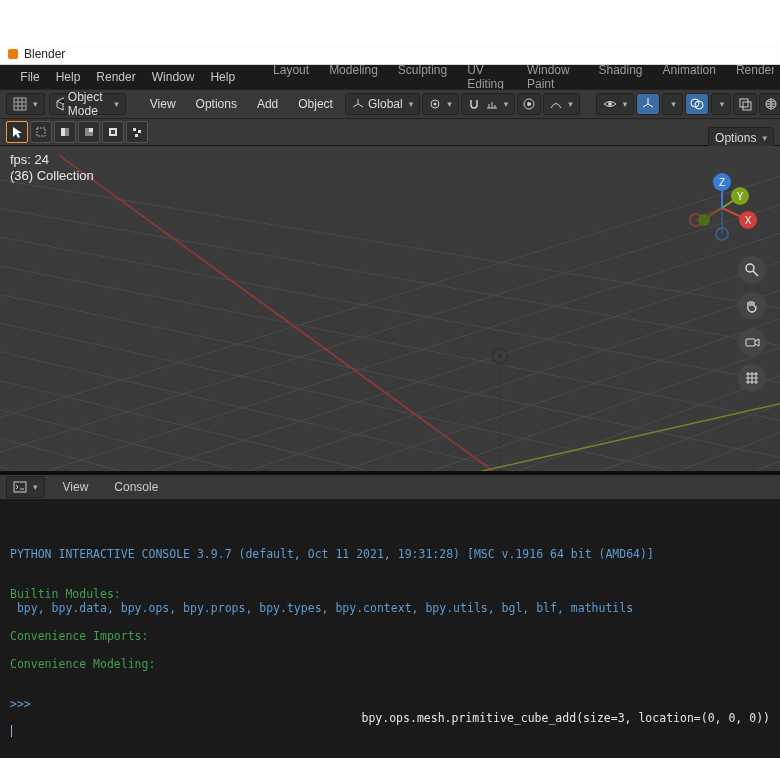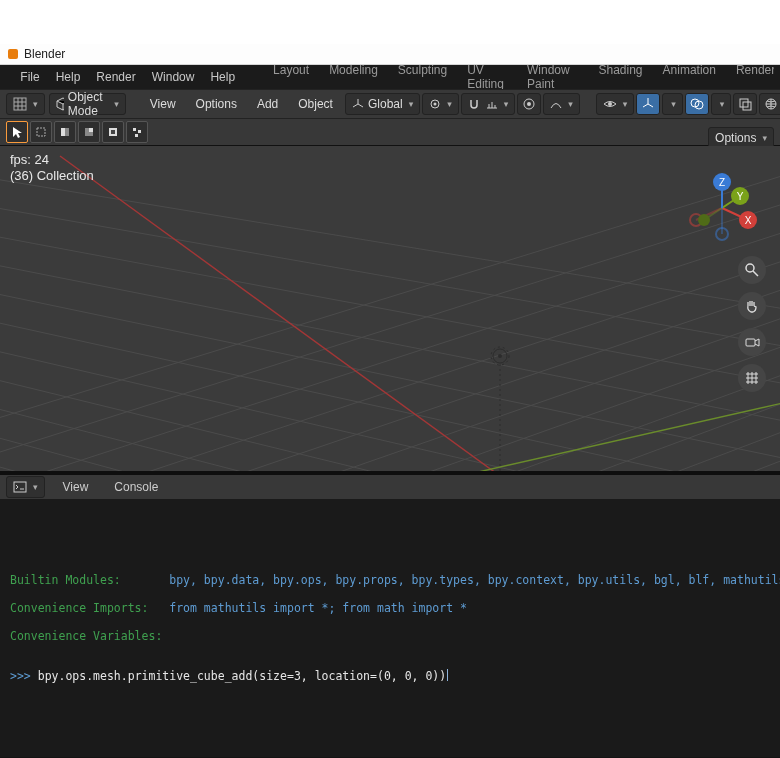--- a/index.html
+++ b/index.html
@@ -36,25 +36,25 @@
   
   .cursor3d{position:absolute;left:383px;top:339px;}
   
   .cam{position:absolute;left:140px;top:362px;}
   
   .light{position:absolute;left:488px;top:200px;}
   
   .split{height:4px;background:#0e0e0e;}
   .consolehdr{height:24px;background:#383838;display:flex;align-items:center;padding:0 6px;gap:10px;color:#ccc;font-size:12px;}
   .consolebody{flex:0 0 210px;background:#1a1a1a;font-family:Consolas,Menlo,monospace;font-size:11.5px;line-height:14px;white-space:pre;color:#5e9cd3;padding:48px 10px 0 10px;position:relative;overflow:hidden;}
-  .conrow{display:flex;}
+  .conrow{display:flex;flex-direction:column;}
   .conlabel{color:#3fa04f;}
   .conbody{color:#5e9cd3;}
   .prompt{color:#5e9cd3;}
-  .cmdline{color:#e6e6e6;}
+  .cmdline{color:#e6e6e6;text-align:right;}
   .caret{display:inline-block;width:1px;height:12px;background:#8fb3d9;vertical-align:middle;margin-left:1px;}
   .footer{height:4px;background:#141414;}
 </style>
 </head>
 <body>
 
 <div class="titlebar">
   <div class="logo"></div>
   <span>Blender</span>
 </div>
@@ -345,20 +345,20 @@
       <svg width="14" height="14">
           <rect x="1" y="2" width="12" height="10" fill="none" stroke="#ccc"></rect>
           <path d="M3 5L5 7L3 9M7 9H11" stroke="#ccc" fill="none"></path>
         </svg>
       <span class="chev">▾</span>
     </div>
     <span class="tmenu">View</span>
     <span class="tmenu">Console</span>
   </div>
 
-  <div class="consolebody">
+  <div class="consolebody"><div class="conbody">PYTHON INTERACTIVE CONSOLE 3.9.7 (default, Oct 11 2021, 19:31:28) [MSC v.1916 64 bit (AMD64)]</div>
 <div style="height:12px"></div><div class="conrow"><span class="conlabel">Builtin Modules:      </span><span class="conbody"> bpy, bpy.data, bpy.ops, bpy.props, bpy.types, bpy.context, bpy.utils, bgl, blf, mathutils</span></div>
-<div class="conrow"><span class="conlabel">Convenience Imports:  </span><span class="conbody"> from mathutils import *; from math import *</span></div>
-<div class="conrow"><span class="conlabel">Convenience Variables:</span></div>
+<div class="conrow"><span class="conlabel">Convenience Imports:  </span></div>
+<div class="conrow"><span class="conlabel">Convenience Modeling:</span></div>
 <div style="height:12px"></div><div class="conrow"><span class="prompt">&gt;&gt;&gt; </span><span class="cmdline">bpy.ops.mesh.primitive_cube_add(size=3, location=(0, 0, 0))</span><span class="caret"></span></div></div>
 
   <div class="footer"></div>
 </div>
 
 </body></html>

